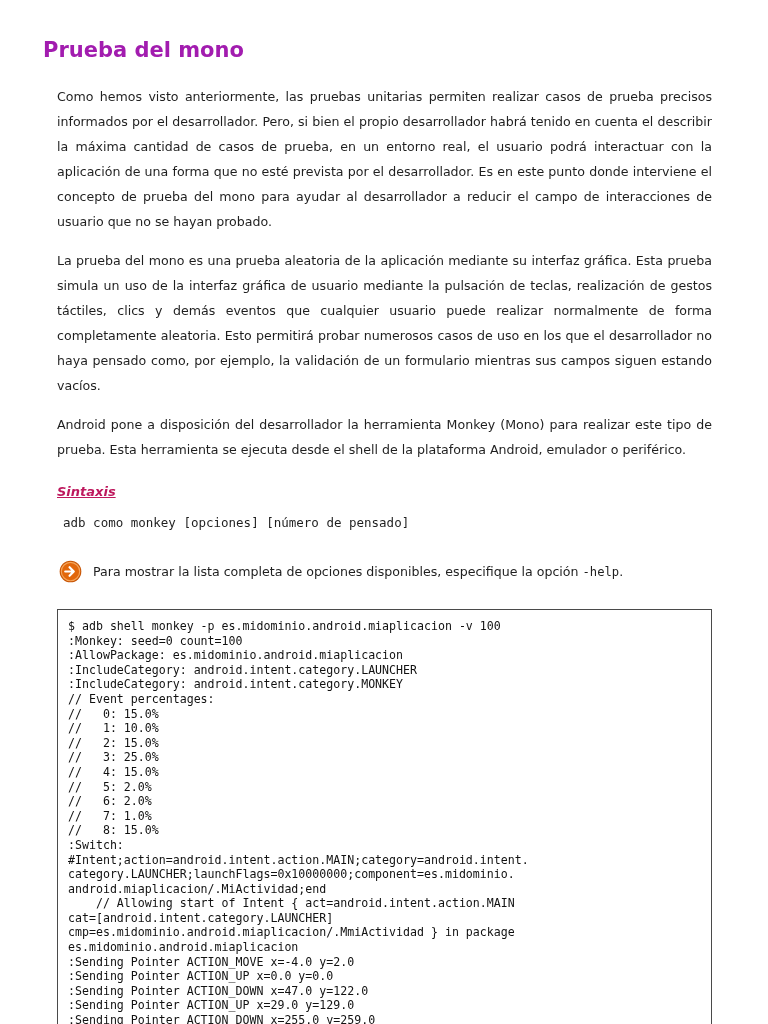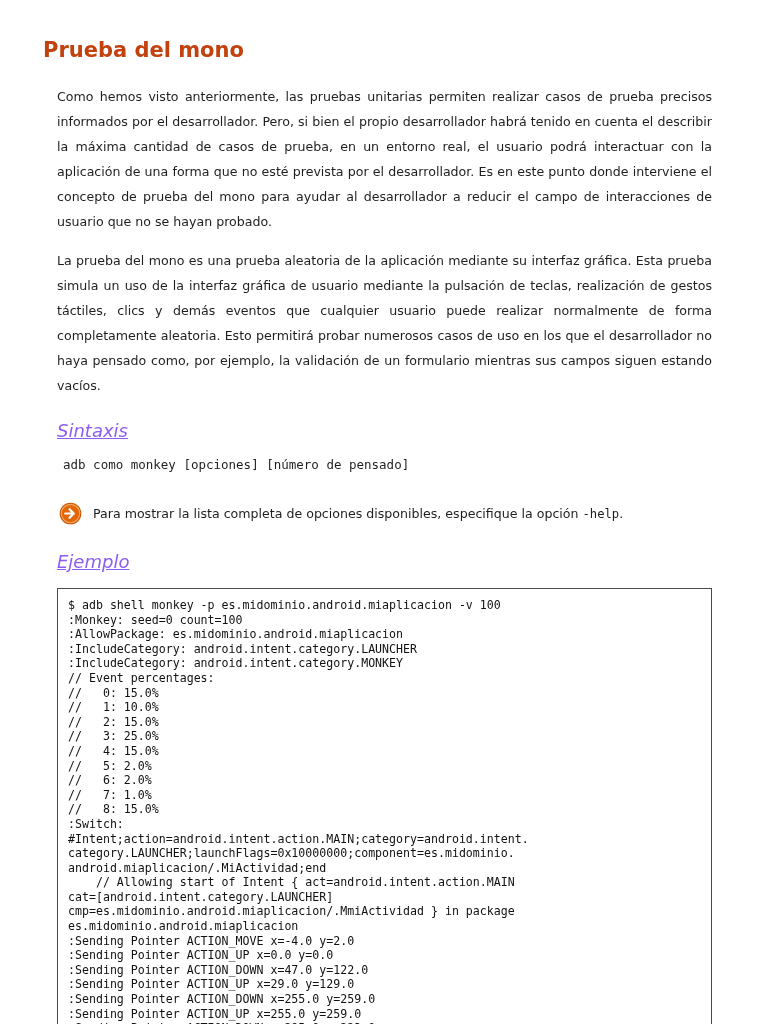--- a/index.html
+++ b/index.html
@@ -6,43 +6,43 @@
   body {
     width: 768px; height: 1024px;
     background: #ffffff;
     overflow: hidden;
     font-family: "DejaVu Sans", "Liberation Sans", sans-serif;
     color: #1f1f1f;
   }
   .page { padding: 30px 56px 0 43px; }
 
   h1.doc-title {
-    color: #c2410c;
+    color: #a21caf;
     font-size: 21px;
     font-weight: bold;
     margin: 8px 0 22px 0;
     font-family: "DejaVu Sans", sans-serif;
   }
 
   .content { margin-left: 14px; }
 
   p.body-par {
     font-size: 12.6px;
     line-height: 25px;
     text-align: justify;
     margin: 0 0 14px 0;
   }
 
   h2.subhead {
-    font-size: 18px;
-    font-weight: normal;
+    font-size: 13px;
+    font-weight: bold;
     font-style: italic;
     text-decoration: underline;
     margin: 22px 0 16px 0;
-    color: #8b5cf6;
+    color: #be185d;
   }
 
   .syntax-line {
     font-family: "DejaVu Sans Mono", "Liberation Mono", monospace;
     font-size: 12.5px;
     margin: 0 0 0 6px;
     white-space: pre;
   }
   .syntax-line .it { }
 
@@ -77,36 +77,36 @@
 <body>
 
 <div class="page">
 
   <h1 class="doc-title">Prueba del mono</h1>
 
   <div class="content">
 
     <p class="body-par">Como hemos visto anteriormente, las pruebas unitarias permiten realizar casos de prueba precisos informados por el desarrollador. Pero, si bien el propio desarrollador habrá tenido en cuenta el describir la máxima cantidad de casos de prueba, en un entorno real, el usuario podrá interactuar con la aplicación de una forma que no esté prevista por el desarrollador. Es en este punto donde interviene el concepto de prueba del mono para ayudar al desarrollador a reducir el campo de interacciones de usuario que no se hayan probado.</p>
     <p class="body-par">La prueba del mono es una prueba aleatoria de la aplicación mediante su interfaz gráfica. Esta prueba simula un uso de la interfaz gráfica de usuario mediante la pulsación de teclas, realización de gestos táctiles, clics y demás eventos que cualquier usuario puede realizar normalmente de forma completamente aleatoria. Esto permitirá probar numerosos casos de uso en los que el desarrollador no haya pensado como, por ejemplo, la validación de un formulario mientras sus campos siguen estando vacíos.</p>
+    <p class="body-par">Android pone a disposición del desarrollador la herramienta Monkey (Mono) para realizar este tipo de prueba. Esta herramienta se ejecuta desde el shell de la plataforma Android, emulador o periférico.</p>
 
     <h2 class="subhead">Sintaxis</h2>
 
     <div class="syntax-line"><span>adb como monkey [</span><span class="it">opciones</span><span>] [</span><span class="it">número de pensado</span><span>]</span></div>
 
     <div class="note">
       <svg class="tip-icon" viewBox="0 0 24 24" width="23" height="23" aria-hidden="true">
         <circle cx="12" cy="12" r="11.3" fill="#c85505"></circle>
         <circle cx="12" cy="12" r="9.6" fill="#e2670b"></circle>
         <circle cx="12" cy="12" r="9.6" fill="none" stroke="#f5a55a" stroke-width="1.2"></circle>
         <path d="M6.5 12h8.2 M11 7.6l4.4 4.4-4.4 4.4" stroke="#ffffff" stroke-width="2.3" fill="none" stroke-linecap="round" stroke-linejoin="round"></path>
       </svg>
       <span class="note-text"><span>Para mostrar la lista completa de opciones disponibles, especifique la opción </span><span class="mono">-help</span><span>.</span></span>
     </div>
 
-    <h2 class="subhead">Ejemplo</h2>
 
     <pre class="code-block">$ adb shell monkey -p es.midominio.android.miaplicacion -v 100
 :Monkey: seed=0 count=100
 :AllowPackage: es.midominio.android.miaplicacion
 :IncludeCategory: android.intent.category.LAUNCHER
 :IncludeCategory: android.intent.category.MONKEY
 // Event percentages:
 //   0: 15.0%
 //   1: 10.0%
 //   2: 15.0%

